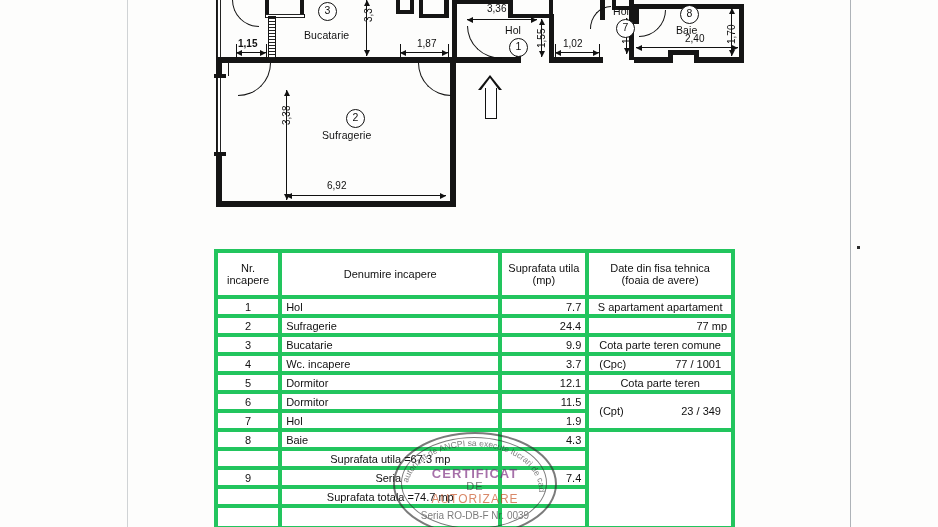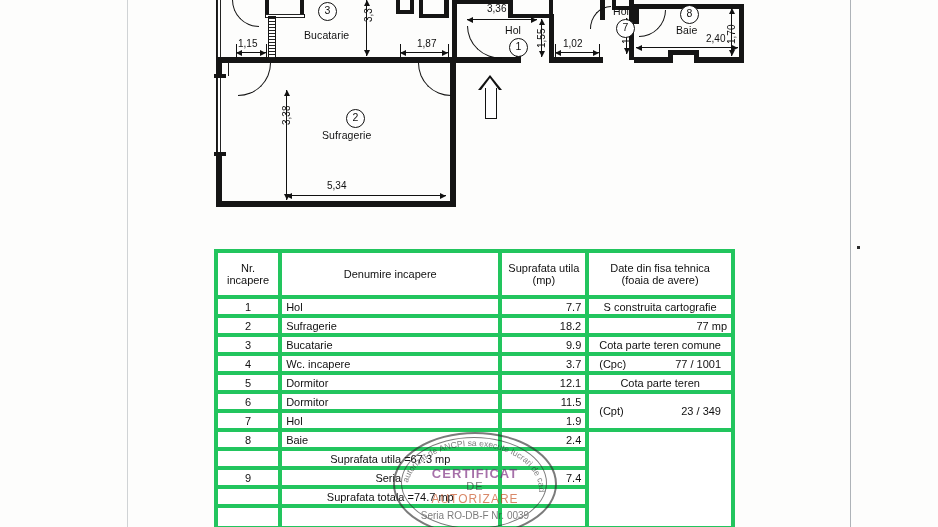--- a/index.html
+++ b/index.html
@@ -170,21 +170,21 @@
     <div class="door" style="left:418px;top:63px;width:32px;height:32px;"></div>
     <div class="door" style="left:232px;top:0px;width:26px;height:26px;"></div>
     <div class="door" style="left:467px;top:26px;width:34px;height:32px;"></div>
     <div class="doorTL" style="left:590px;top:6px;width:20px;height:22px;"></div>
 
     <div class="wt" style="left:228px;top:62px;width:1.4px;height:14px;"></div>
 
     <div class="arrowline" style="left:236px;top:52px;width:30px;"></div>
     <div class="tick" style="left:236px;top:44px;height:16px;"></div>
     <div class="tick" style="left:266px;top:44px;height:16px;"></div>
-    <div class="dim" style="left:238px;top:38px;">1,15</div>
+    <div class="dim" style="left:238px;top:38px;font-weight:bold;">1,15</div>
 
     <div class="vline" style="left:366px;top:0px;height:56px;"></div>
     <div class="dimv" style="left:363px;top:22px;">3,3</div>
 
     <div class="arrowline" style="left:400px;top:52px;width:48px;"></div>
     <div class="tick" style="left:400px;top:44px;height:16px;"></div>
     <div class="tick" style="left:448px;top:44px;height:16px;"></div>
     <div class="dim" style="left:417px;top:38px;">1,87</div>
 
     <div class="arrowline" style="left:467px;top:19px;width:70px;"></div>
@@ -195,30 +195,30 @@
 
     <div class="arrowline" style="left:555px;top:52px;width:44px;"></div>
     <div class="tick" style="left:555px;top:44px;height:16px;"></div>
     <div class="tick" style="left:599px;top:44px;height:16px;"></div>
     <div class="dim" style="left:563px;top:38px;">1,02</div>
 
     <div class="vline" style="left:626px;top:18px;height:36px;"></div>
     <div class="dimv" style="left:621px;top:44px;">1,70</div>
 
     <div class="arrowline" style="left:636px;top:47px;width:102px;"></div>
-    <div class="dim" style="left:706px;top:33px;">2,40</div>
+    <div class="dim" style="left:685px;top:33px;">2,40</div>
 
     <div class="vline" style="left:731px;top:8px;height:48px;"></div>
     <div class="dimv" style="left:726px;top:44px;">1,70</div>
 
     <div class="vline" style="left:286px;top:90px;height:110px;"></div>
     <div class="dimv" style="left:281px;top:125px;">3,38</div>
 
     <div class="arrowline" style="left:286px;top:195px;width:160px;"></div>
-    <div class="dim" style="left:327px;top:180px;">5,34</div>
+    <div class="dim" style="left:327px;top:180px;">6,92</div>
 
     <div class="num" style="left:318px;top:2px;">3</div>
     <div class="lbl" style="left:304px;top:29px;">Bucatarie</div>
 
     <div class="num" style="left:346px;top:109px;">2</div>
     <div class="lbl" style="left:322px;top:129px;">Sufragerie</div>
 
     <div class="num" style="left:509px;top:38px;">1</div>
     <div class="lbl" style="left:505px;top:24px;">Hol</div>
 
@@ -251,26 +251,26 @@
       <th class="c-dt hd">
         <span>Date din fisa tehnica</span><br>
         <span>(foaia de avere)</span>
       </th>
     </tr>
 
     <tr class="r">
       <td class="c-nr">1</td>
       <td class="c-nm">Hol</td>
       <td class="c-sp">7.7</td>
-      <td class="c-dt dt-c" rowspan="1">S construita cartografie</td>
+      <td class="c-dt dt-c" rowspan="1">S apartament apartament</td>
     </tr>
     <tr class="r">
       <td class="c-nr">2</td>
       <td class="c-nm">Sufragerie</td>
-      <td class="c-sp">18.2</td>
+      <td class="c-sp">24.4</td>
       <td class="c-dt dt-r">77 mp</td>
     </tr>
     <tr class="r">
       <td class="c-nr">3</td>
       <td class="c-nm">Bucatarie</td>
       <td class="c-sp">9.9</td>
       <td class="c-dt dt-c">Cota parte teren comune</td>
     </tr>
     <tr class="r">
       <td class="c-nr">4</td>
@@ -301,21 +301,21 @@
       </td>
     </tr>
     <tr class="r">
       <td class="c-nr">7</td>
       <td class="c-nm">Hol</td>
       <td class="c-sp">1.9</td>
     </tr>
     <tr class="r">
       <td class="c-nr">8</td>
       <td class="c-nm">Baie</td>
-      <td class="c-sp">2.4</td>
+      <td class="c-sp">4.3</td>
       <td class="c-dt" rowspan="5"></td>
     </tr>
 
     <tr class="r">
       <td class="c-nr"></td>
       <td class="c-nm sum">Suprafata utila =67.3 mp</td>
       <td class="c-sp"></td>
     </tr>
     <tr class="r">
       <td class="c-nr">9</td>

